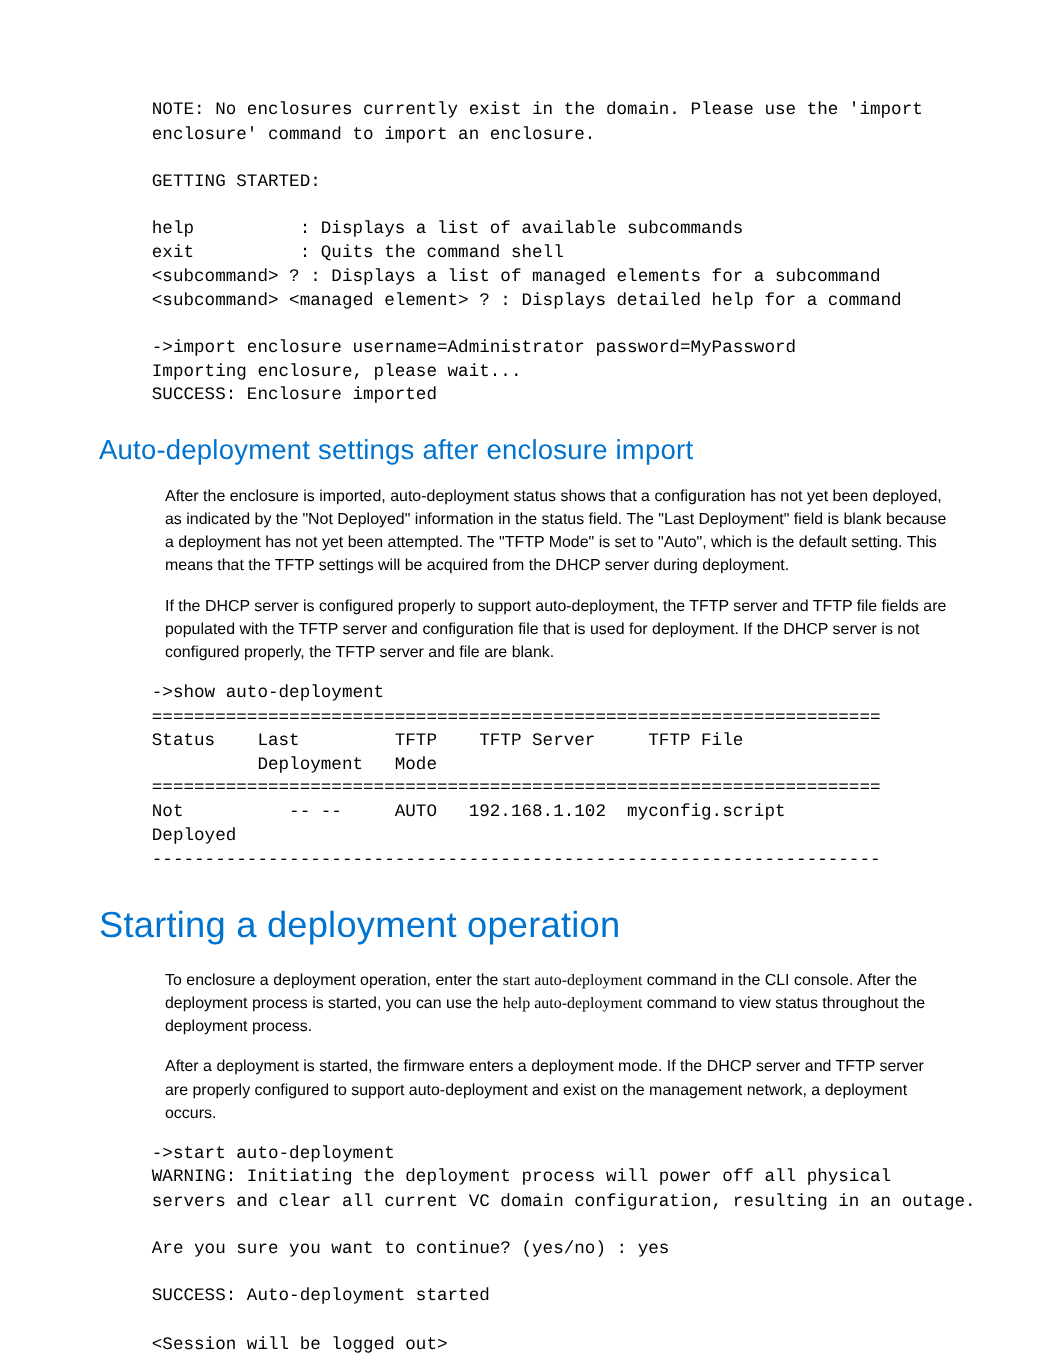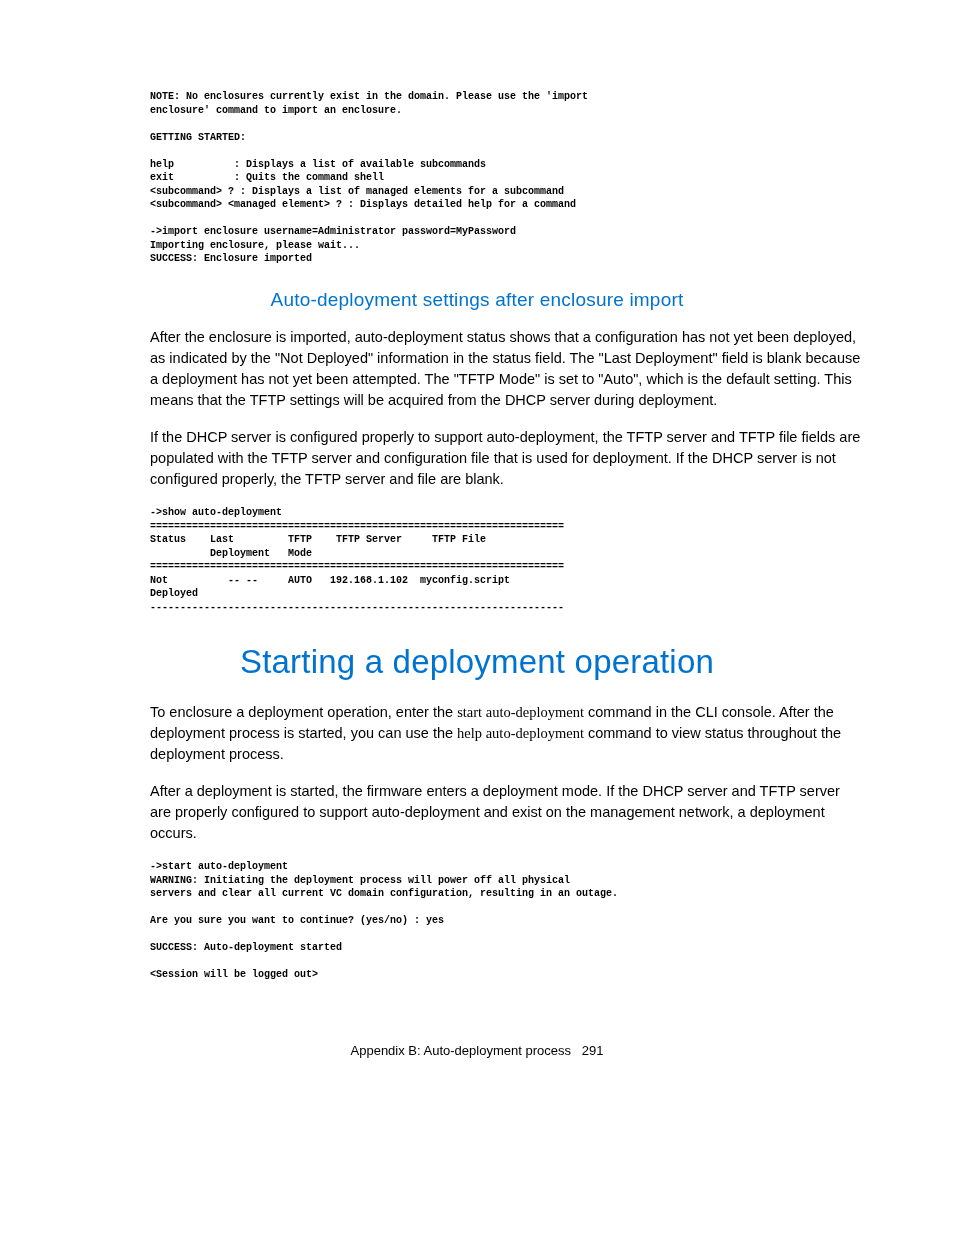--- a/index.html
+++ b/index.html
@@ -9,43 +9,40 @@
     line-height: 1.45;
     color: #000;
     margin: 0;
     padding: 90px 90px 40px 90px;
     width: 954px;
     box-sizing: border-box;
     background: #fff;
   }
   .mono {
     font-family: "Courier New", Courier, monospace;
-    font-size: 10px;
+    font-size: 16px;
     white-space: pre;
     line-height: 1.35;
-    margin: 0 0 20px 60px;
-    font-weight: bold;
+    margin: 0 0 20px 48px;
   }
   h2.section {
     font-family: Arial, Helvetica, sans-serif;
     font-weight: normal;
     color: #0073cf;
-    font-size: 19px;
+    font-size: 25px;
     margin: 18px 0 14px 0;
     letter-spacing: 0.2px;
-    text-align: center;
   }
   h1.section {
     font-family: Arial, Helvetica, sans-serif;
     font-weight: normal;
     color: #0073cf;
     font-size: 33px;
     margin: 24px 0 16px 0;
     letter-spacing: 0.2px;
-    text-align: center;
   }
   p.body {
     margin: 0 0 16px 60px;
   }
   .inlinecode {
     font-family: Liberation Serif, serif;
   }
   .footer {
     text-align: center;
     font-size: 13px;

